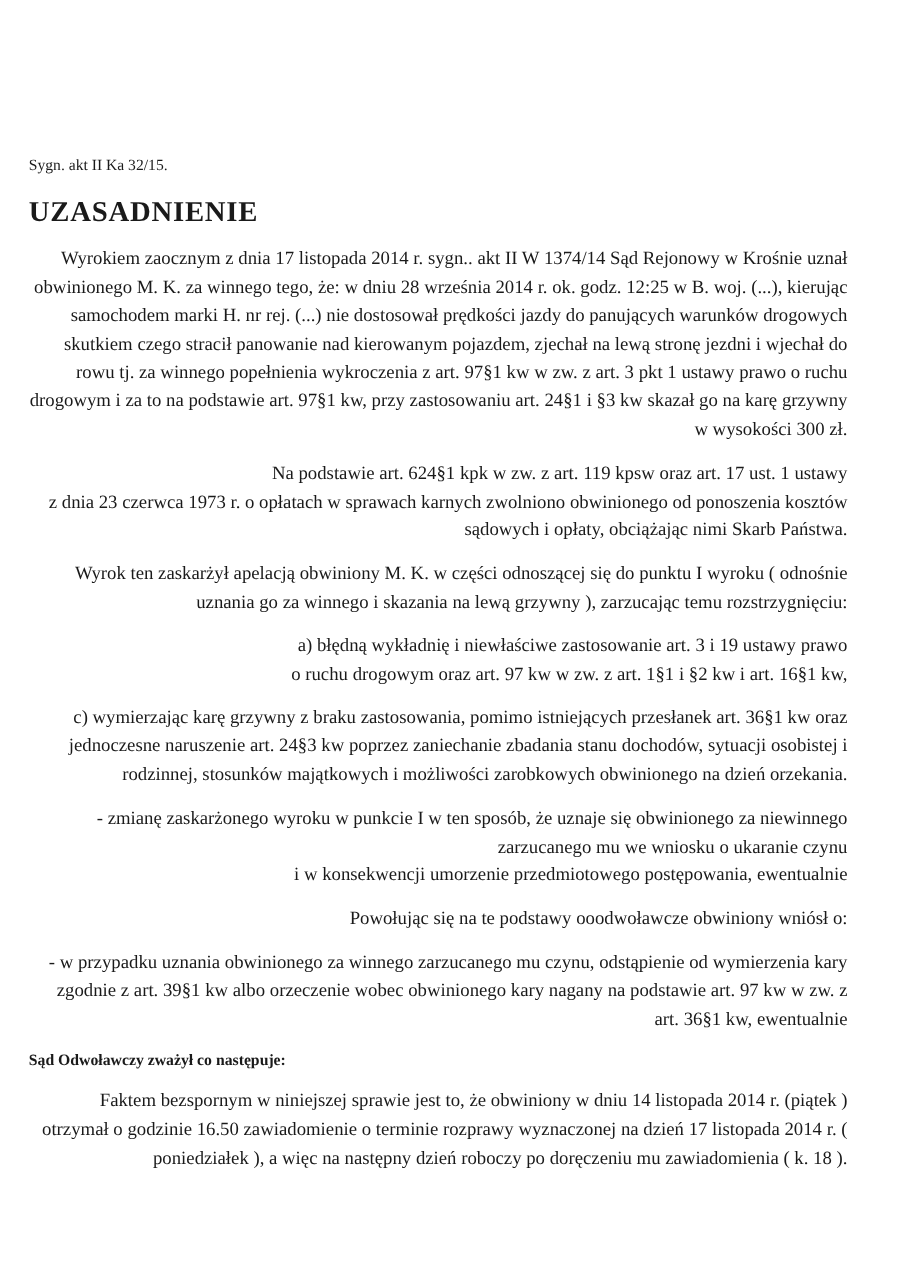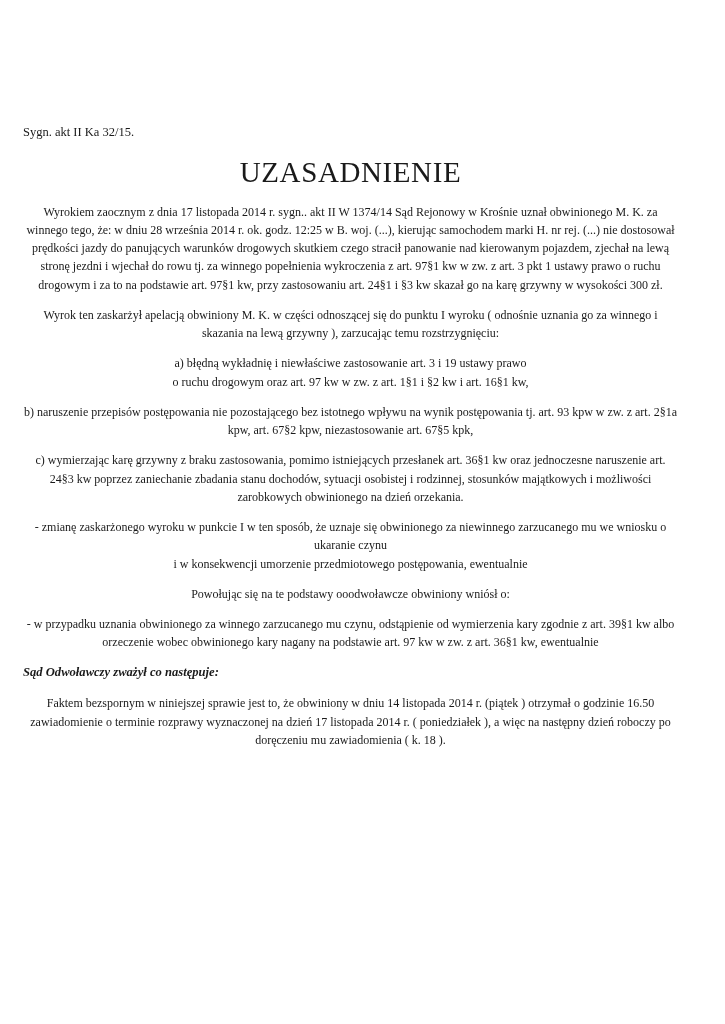--- a/index.html
+++ b/index.html
@@ -22,54 +22,52 @@
     background: #ffffff;
     position: relative;
     margin-top: 36px;
   }
   .case-number {
     font-size: 12.5px;
     line-height: 1.35;
     margin: 0 0 16px 0;
   }
   .doc-title {
-    text-align: center;
-    font-size: 29px;
-    font-weight: normal;
+    font-size: 23px;
+    font-weight: bold;
     letter-spacing: 0.6px;
     margin: 0 0 14px 0;
     line-height: 1.1;
   }
   .para {
-    font-size: 12px;
+    font-size: 15px;
     line-height: 1.52;
-    text-align: center;
+    text-align: right;
     margin: 0 0 12px 0;
   }
   .para-heading {
     font-size: 12.6px;
     font-weight: bold;
-    font-style: italic;
     line-height: 1.5;
     margin: 0 0 12px 0;
   }
 </style>
 </head>
 <body>
 
 <div class="page">
 
   <div class="case-number">Sygn. akt II Ka 32/15.</div>
 
   <h1 class="doc-title">UZASADNIENIE</h1>
 
   <div class="para">Wyrokiem zaocznym z dnia 17 listopada 2014 r. sygn.. akt II W 1374/14 Sąd Rejonowy w Krośnie uznał obwinionego M. K. za winnego tego, że: w dniu 28 września 2014 r. ok. godz. 12:25 w B. woj. (...), kierując samochodem marki H. nr rej. (...) nie dostosował prędkości jazdy do panujących warunków drogowych skutkiem czego stracił panowanie nad kierowanym pojazdem, zjechał na lewą stronę jezdni i wjechał do rowu tj. za winnego popełnienia wykroczenia z art. 97§1 kw w zw. z art. 3 pkt 1 ustawy prawo o ruchu drogowym i za to na podstawie art. 97§1 kw, przy zastosowaniu art. 24§1 i §3 kw skazał go na karę grzywny w wysokości 300 zł.</div>
+  <div class="para">Na podstawie art. 624§1 kpk w zw. z art. 119 kpsw oraz art. 17 ust. 1 ustawy<br>z dnia 23 czerwca 1973 r. o opłatach w sprawach karnych zwolniono obwinionego od ponoszenia kosztów sądowych i opłaty, obciążając nimi Skarb Państwa.</div>
   <div class="para">Wyrok ten zaskarżył apelacją obwiniony M. K. w części odnoszącej się do punktu I wyroku ( odnośnie uznania go za winnego i skazania na lewą grzywny ), zarzucając temu rozstrzygnięciu:</div>
   <div class="para">a)  błędną wykładnię i niewłaściwe zastosowanie art. 3 i 19 ustawy prawo<br>o ruchu drogowym oraz art. 97 kw w zw. z art. 1§1 i §2 kw i art. 16§1 kw,</div>
-  <div class="para">b) naruszenie przepisów postępowania nie pozostającego bez istotnego wpływu na wynik postępowania tj. art. 93 kpw w zw. z art. 2§1a kpw, art. 67§2 kpw, niezastosowanie art. 67§5 kpk,</div>
   <div class="para">c)  wymierzając karę grzywny z braku zastosowania, pomimo istniejących przesłanek art. 36§1 kw oraz jednoczesne naruszenie art. 24§3 kw poprzez zaniechanie zbadania stanu dochodów, sytuacji osobistej i rodzinnej, stosunków majątkowych i możliwości zarobkowych obwinionego na dzień orzekania.</div>
   <div class="para">- zmianę zaskarżonego wyroku w punkcie I w ten sposób, że uznaje się obwinionego za niewinnego zarzucanego mu we wniosku o ukaranie czynu<br>i w konsekwencji umorzenie przedmiotowego postępowania, ewentualnie</div>
   <div class="para">Powołując się na te podstawy ooodwoławcze obwiniony wniósł o:</div>
   <div class="para">- w przypadku uznania obwinionego za winnego zarzucanego mu czynu, odstąpienie od wymierzenia kary zgodnie z art. 39§1 kw albo orzeczenie wobec obwinionego kary nagany na podstawie art. 97 kw w zw. z art. 36§1 kw, ewentualnie</div>
   <div class="para-heading">Sąd Odwoławczy zważył co następuje:</div>
   <div class="para">Faktem bezspornym w niniejszej sprawie jest to, że obwiniony w dniu 14 listopada 2014 r. (piątek ) otrzymał o godzinie 16.50 zawiadomienie o terminie rozprawy wyznaczonej na dzień 17 listopada 2014 r. ( poniedziałek ), a więc na następny dzień roboczy po doręczeniu mu zawiadomienia ( k. 18 ).</div>
 
 </div>
 
 </body></html>

